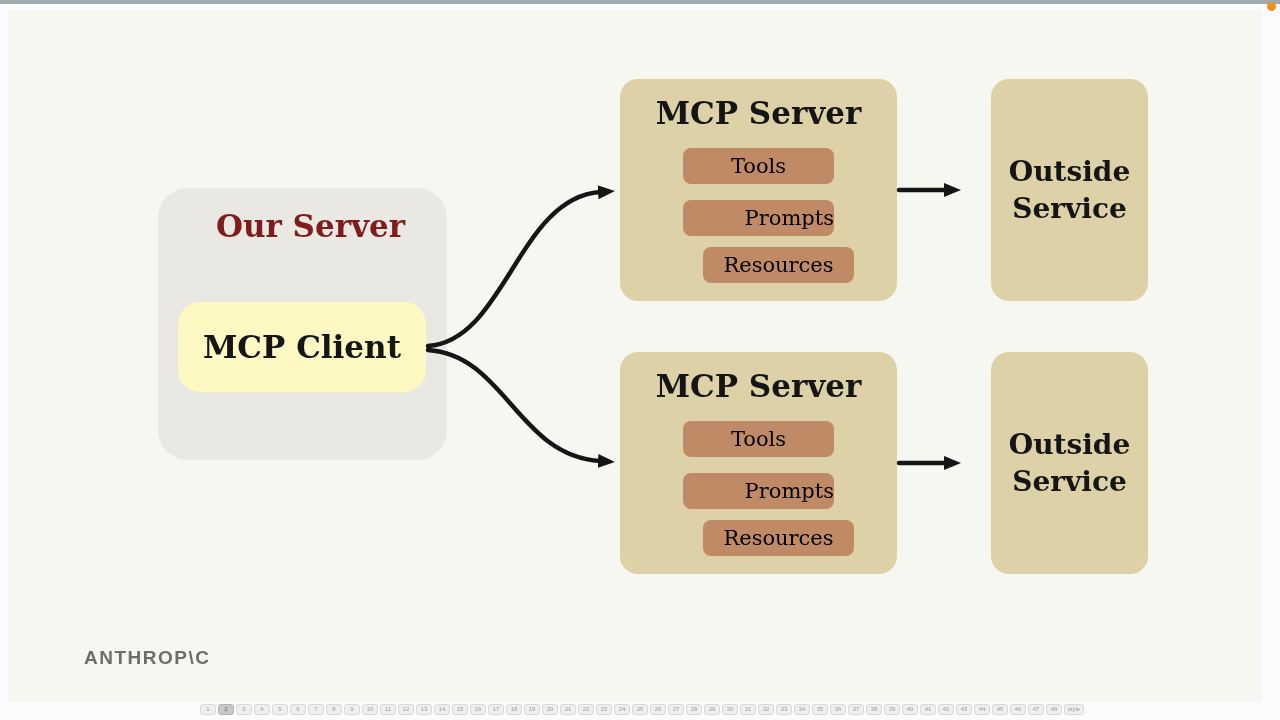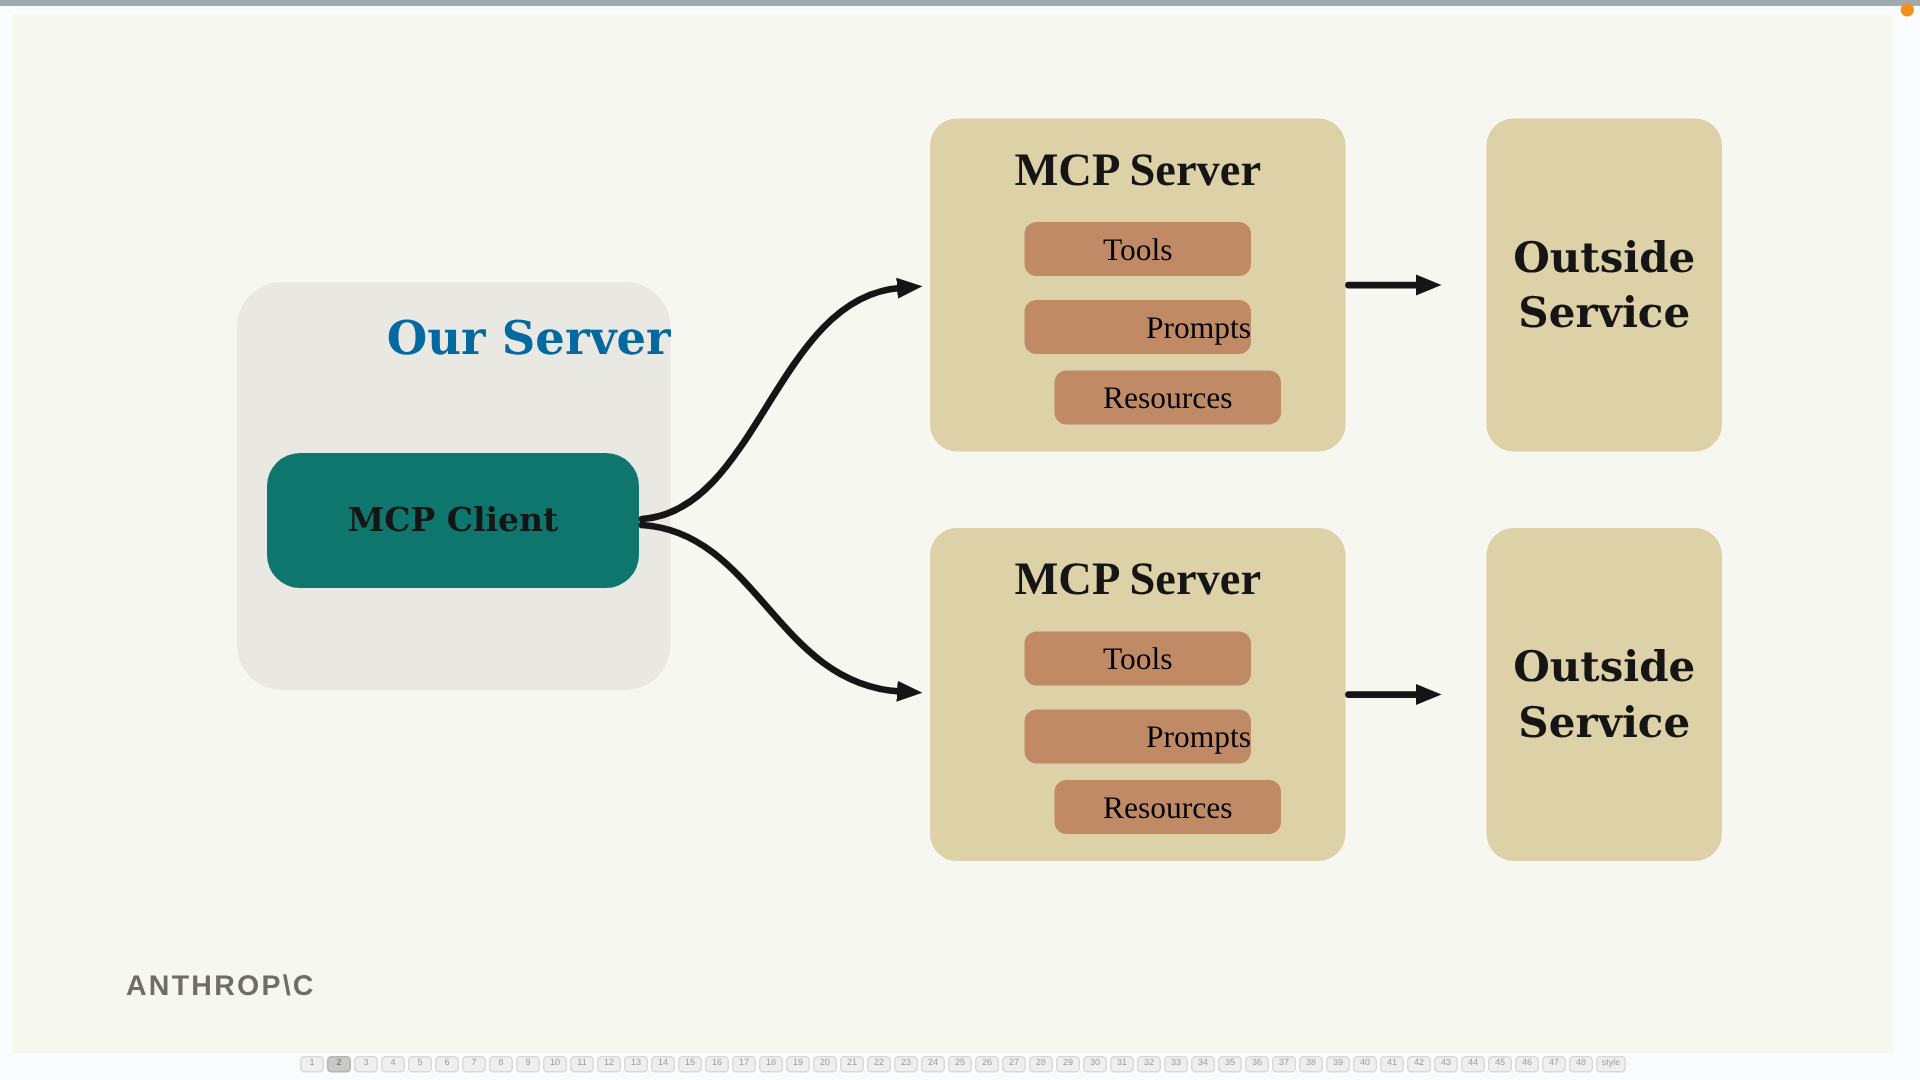--- a/index.html
+++ b/index.html
@@ -26,31 +26,31 @@
   }
 
   .box { position: absolute; }
 
   .our-server {
     left: 158px; top: 188px; width: 289px; height: 272px;
     background: #eae8e3; border-radius: 30px;
   }
   .our-server-title {
     position: absolute; left: 0; top: 20px; width: 100%;
-    text-align: right; font-weight: bold; font-size: 31px; color: #0369a1; padding-left: 16px;
+    text-align: center; font-weight: bold; font-size: 31px; color: #7f1d1d; padding-left: 16px;
   }
   .mcp-client {
     position: absolute; left: 20px; top: 114px; width: 248px; height: 90px;
-    background: #0f766e; border-radius: 22px;
-    display: flex; align-items: center; justify-content: center;
-    font-weight: bold; font-size: 22px; color: #151515;
+    background: #fef9c3; border-radius: 22px;
+    display: flex; align-items: center; justify-content: center;
+    font-weight: bold; font-size: 31px; color: #151515;
   }
 
   .mcp-server {
-    width: 277px; height: 222px; background: #ddd1a7; border-radius: 18px; font-family: Liberation Serif, serif;
+    width: 277px; height: 222px; background: #ddd1a7; border-radius: 18px;
   }
   .mcp-server-title {
     position: absolute; left: 0; top: 16px; width: 100%;
     text-align: center; font-weight: bold; font-size: 31px; color: #151515;
   }
   .pill {
     position: absolute; left: 63px; width: 151px; height: 36px;
     background: #c18a67; border-radius: 8px;
     display: flex; align-items: center; justify-content: center;
     font-size: 21px; color: #000000;

